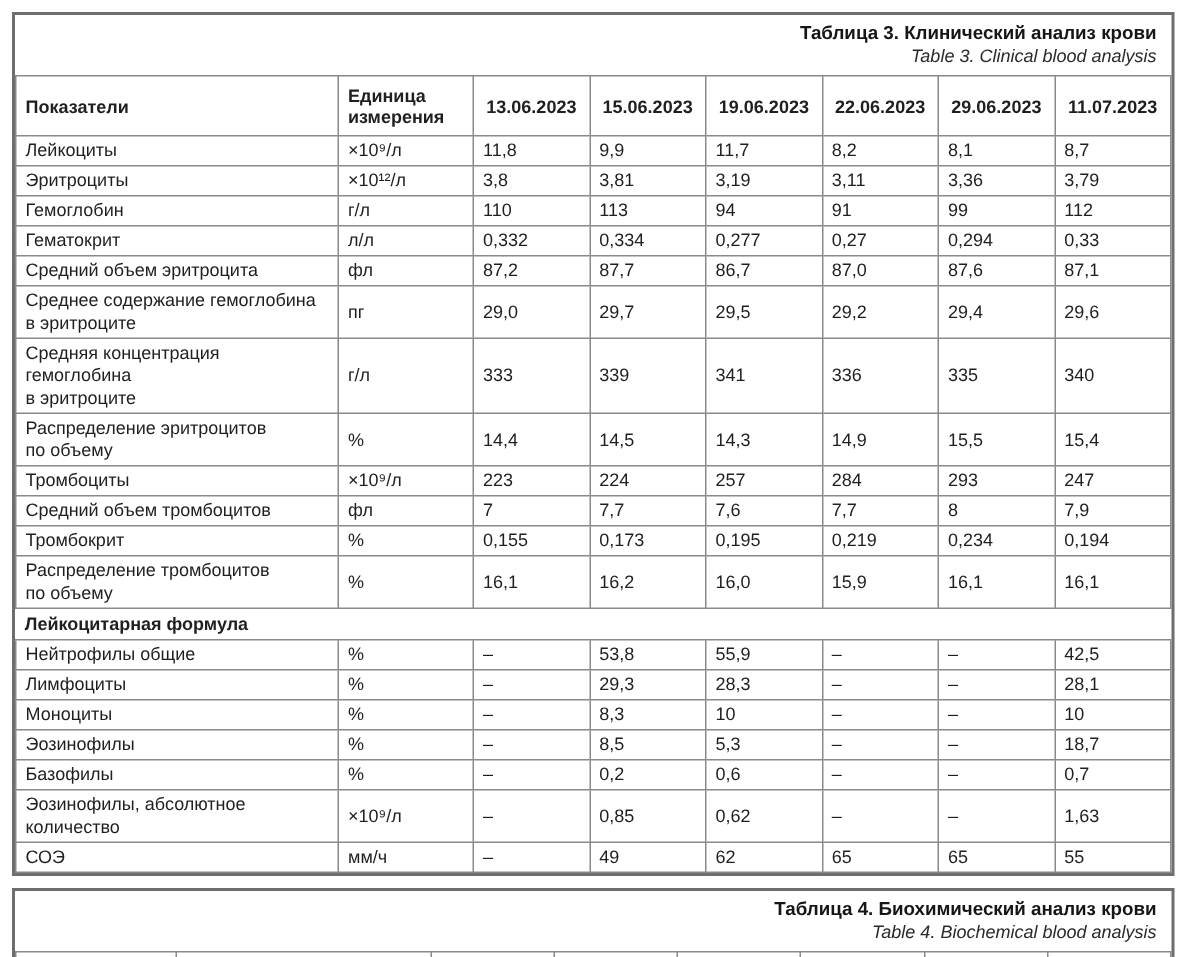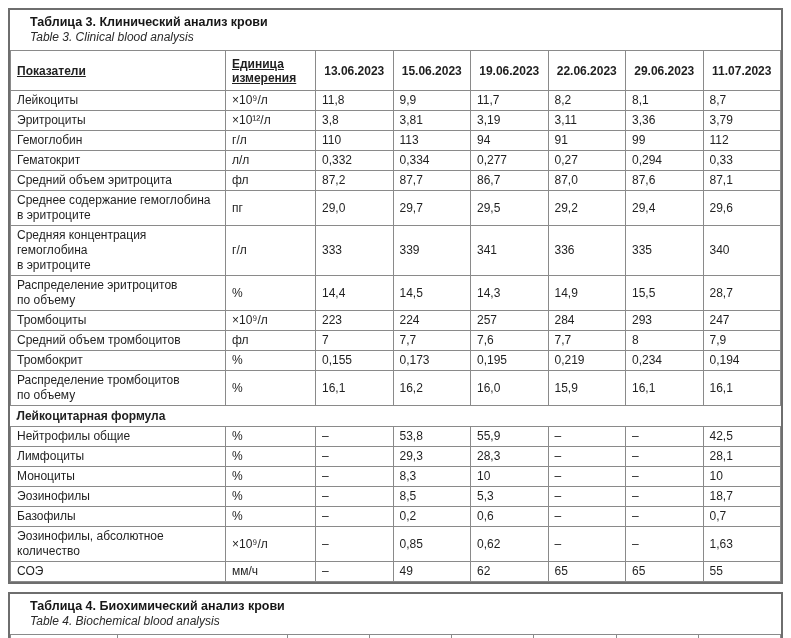--- a/index.html
+++ b/index.html
@@ -8,37 +8,37 @@
     width: 791px; height: 638px;
     font-family: "Liberation Sans", "DejaVu Sans", sans-serif;
     color: #1f1f1f;
   }
   .page { width: 791px; height: 638px; padding: 8px; background: #ffffff; }
   .tbl-frame {
     border: 2px solid #6e6e6e;
     margin-bottom: 8px;
     background: #ffffff;
   }
-  .title-block { padding: 5px 10px 5px 20px; }
+  .title-block { padding: 5px 10px 5px 0; text-align: right; }
   .tbl-title { font-weight: bold; font-size: 12.5px; line-height: 15px; color: #161616; }
   .tbl-subtitle { font-style: italic; font-size: 12px; line-height: 15px; color: #2a2a2a; }
   table { border-collapse: collapse; width: 100%; table-layout: fixed; }
   th, td {
     border: 1px solid #8a8a8a;
     font-size: 12px;
     vertical-align: middle;
     overflow: hidden;
   }
   th {
     font-weight: bold;
     padding: 4px 6px;
     white-space: pre-line;
     line-height: 14px;
   }
-  th.left { text-align: left; text-decoration: underline; }
+  th.left { text-align: left; }
   #table3 thead tr { height: 40px; }
   #table4 thead tr { height: 24px; }
   #table4 th { text-align: left; }
   td { padding: 2px 6px; line-height: 15px; height: 19px; }
   td.name { white-space: pre-line; }
   td.section { font-weight: bold; border-left: none; border-right: none; height: 21px; margin-top: 26px; }
 </style>
 </head>
 <body>
 
@@ -148,21 +148,21 @@
           </tr>
           <tr>
             <td class="name">Распределение эритроцитов
 по объему</td>
             <td class="unit">%</td>
             <td class="val">14,4</td>
             <td class="val">14,5</td>
             <td class="val">14,3</td>
             <td class="val">14,9</td>
             <td class="val">15,5</td>
-            <td class="val">28,7</td>
+            <td class="val">15,4</td>
           </tr>
           <tr>
             <td class="name">Тромбоциты</td>
             <td class="unit">×10⁹/л</td>
             <td class="val">223</td>
             <td class="val">224</td>
             <td class="val">257</td>
             <td class="val">284</td>
             <td class="val">293</td>
             <td class="val">247</td>

